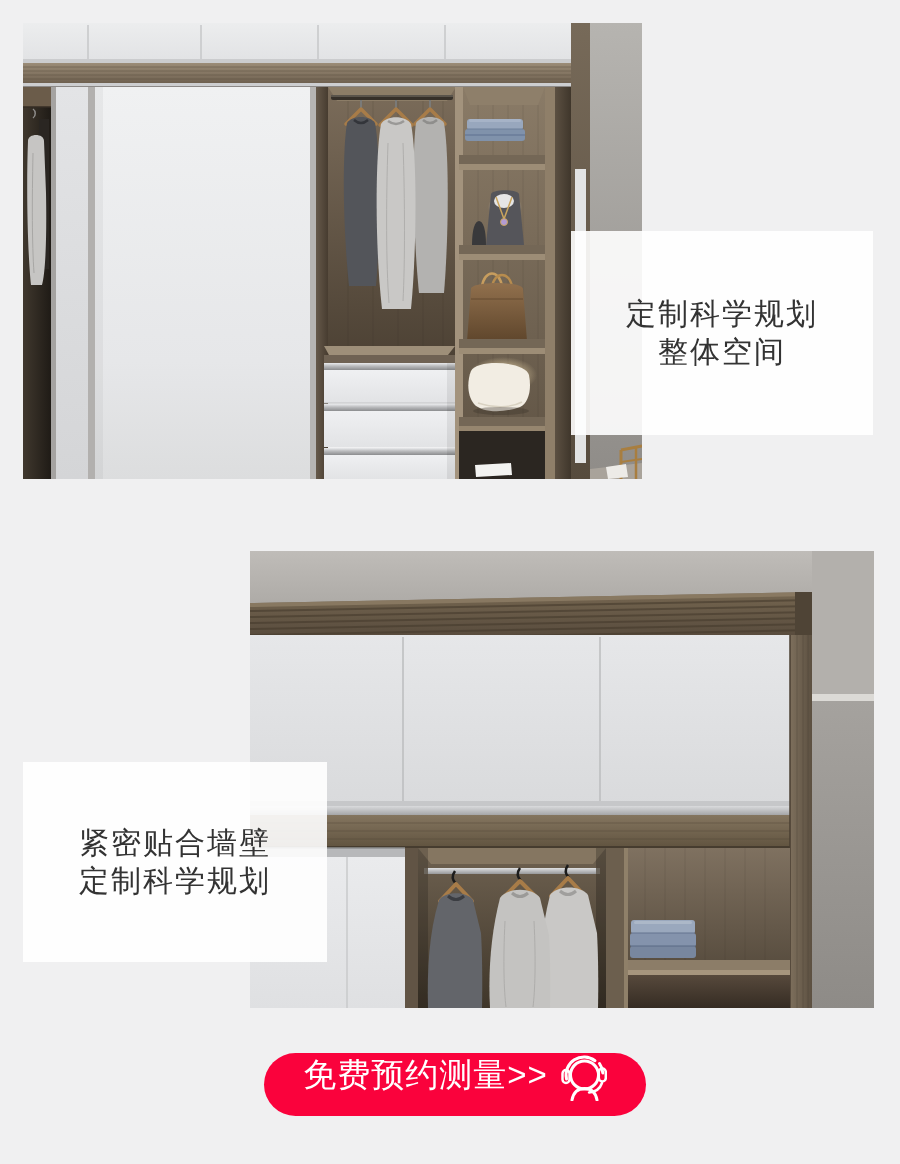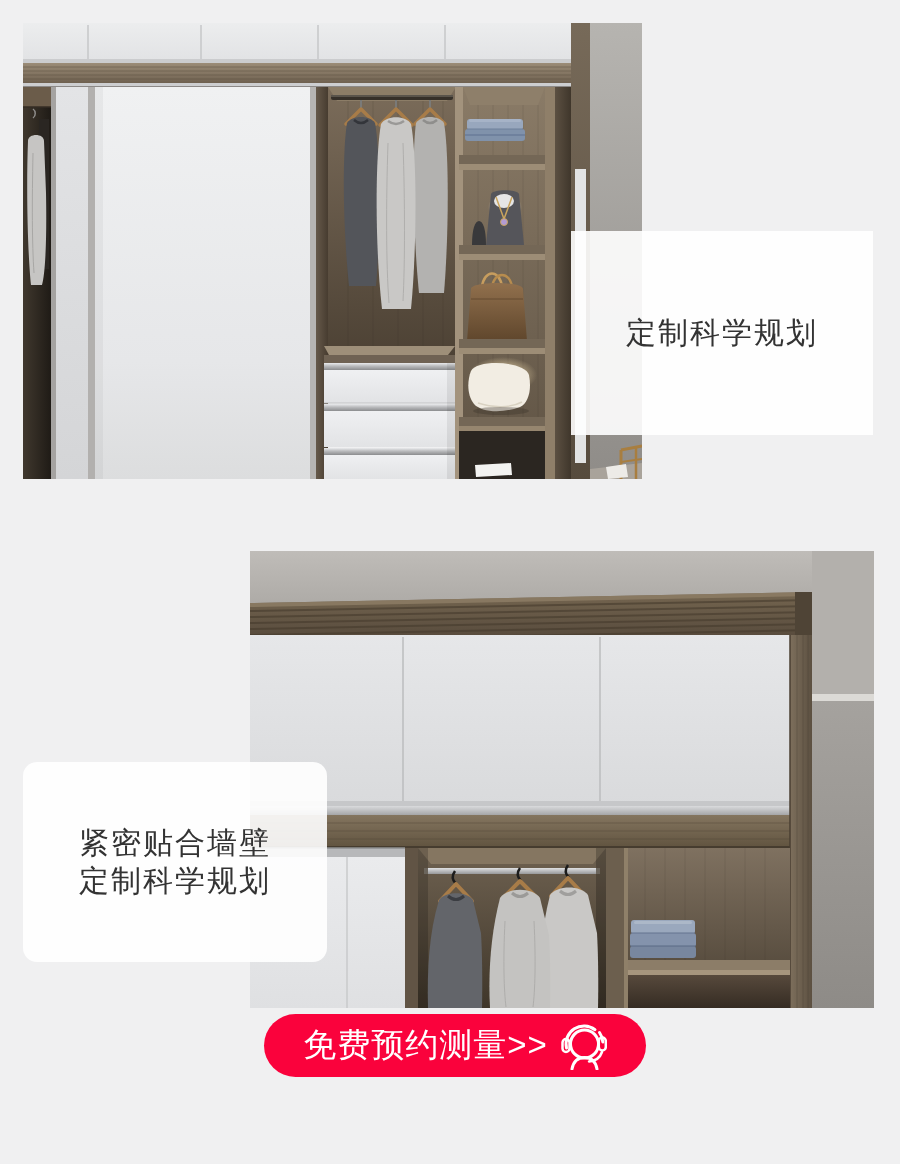--- a/index.html
+++ b/index.html
@@ -15,26 +15,26 @@
   svg { display:block; }
 
   .caption {
     position:absolute; display:flex; flex-direction:column;
     justify-content:center; align-items:center;
     background:rgba(255,255,255,0.90);
     color:#333333; font-size:30px; font-weight:500;
     letter-spacing:2px; line-height:38px; text-align:center;
   }
   .caption-top    { left:571px; top:231px; width:302px; height:204px; }
-  .caption-bottom { left:23px;  top:762px; width:304px; height:200px;border-radius:14px; }
+  .caption-bottom { left:23px;  top:762px; width:304px; height:200px; }
 
   .cta {
-    position:absolute; left:264px; top:1014px; width:382px; height:63px;
+    position:absolute; left:264px; top:1053px; width:382px; height:63px;
     border:none; border-radius:32px; background:#fa023c; color:#ffffff;
-    display:flex; align-items:center; justify-content:center; gap:13px;
+    display:flex; align-items:flex-start; justify-content:center; gap:13px;
     font-family:"Liberation Sans", sans-serif;
     font-size:33px; font-weight:500; letter-spacing:1px; cursor:pointer;
   }
   .cta svg { flex:0 0 auto; }
 </style>
 </head>
 <body>
 
 <div class="page">
 
@@ -272,20 +272,21 @@
 
       <g>
         <rect x="548" y="0" width="19" height="456" fill="url(#g_col2)"></rect>
         <rect x="552" y="146" width="11" height="294" fill="#eef0f1" opacity="0.92"></rect>
       </g>
     </svg>
   </figure>
 
   <div class="caption caption-top">
     <span>定制科学规划</span>
+    <span>整体空间</span>
   </div>
 
   <figure class="photo photo-bottom">
     <svg width="624" height="457" viewBox="0 0 624 457">
       <defs>
         <linearGradient id="g_ceil2" x1="0" y1="0" x2="0" y2="1">
             <stop offset="0" stop-color="#bfbcb8"></stop>
             <stop offset="1" stop-color="#aeaba7"></stop>
           </linearGradient>
         <linearGradient id="g_wall2" x1="0" y1="0" x2="0" y2="1">

